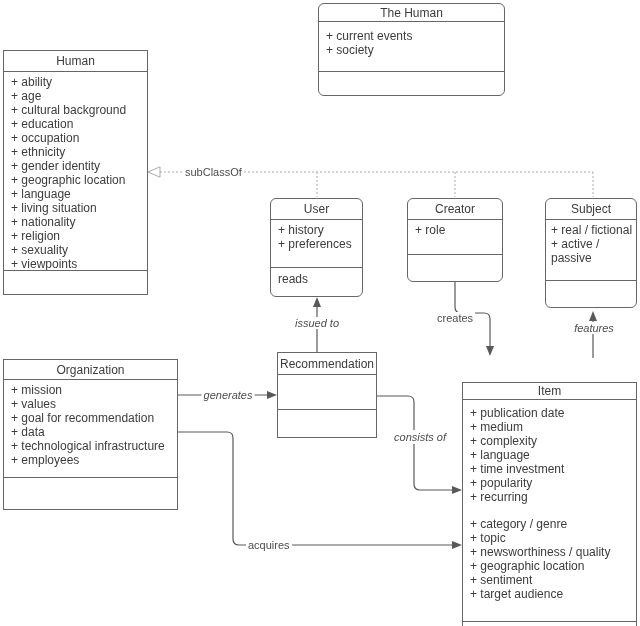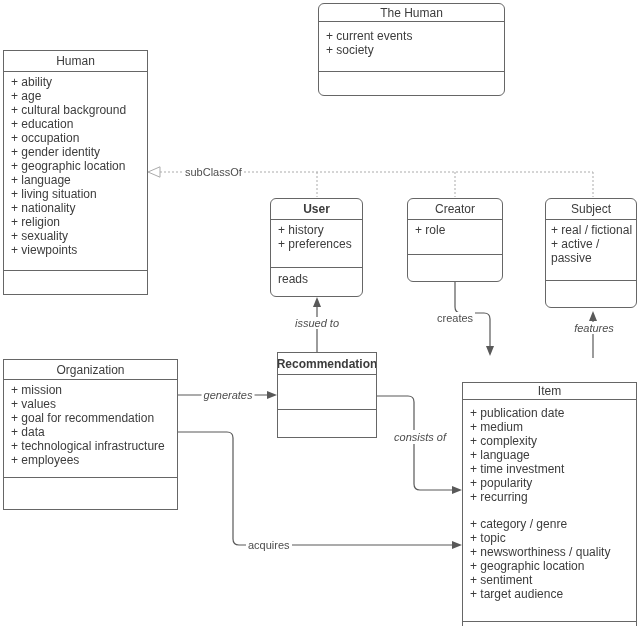--- a/index.html
+++ b/index.html
@@ -82,34 +82,35 @@
   </div>
 
   <div class="uml-class" style="left:3px;top:50px;width:145px;height:245px;">
     <div class="uml-title" style="height:20px;">Human</div>
     <div class="uml-attrs" style="height:198px;box-sizing:border-box;">
         <div class="member-line">+ ability</div>
         <div class="member-line">+ age</div>
         <div class="member-line">+ cultural background</div>
         <div class="member-line">+ education</div>
         <div class="member-line">+ occupation</div>
+        <div class="member-line">+ ethnicity</div>
         <div class="member-line">+ gender identity</div>
         <div class="member-line">+ geographic location</div>
         <div class="member-line">+ language</div>
         <div class="member-line">+ living situation</div>
         <div class="member-line">+ nationality</div>
         <div class="member-line">+ religion</div>
         <div class="member-line">+ sexuality</div>
         <div class="member-line">+ viewpoints</div>
       </div>
     <div class="uml-empty"></div>
   </div>
 
   <div class="uml-class rounded" style="left:270px;top:198px;width:93px;height:99px;">
-    <div class="uml-title" style="height:20px;font-weight:bold;">User</div>
+    <div class="uml-title" style="height:20px;">User</div>
     <div class="uml-attrs" style="height:47px;box-sizing:border-box;">
         <div class="member-line">+ history</div>
         <div class="member-line">+ preferences</div>
       </div>
     <div class="uml-ops">
         <div class="member-line">reads</div>
       </div>
   </div>
 
   <div class="uml-class rounded" style="left:407px;top:198px;width:96px;height:84px;">
@@ -136,21 +137,21 @@
         <div class="member-line">+ values</div>
         <div class="member-line">+ goal for recommendation</div>
         <div class="member-line">+ data</div>
         <div class="member-line">+ technological infrastructure</div>
         <div class="member-line">+ employees</div>
       </div>
     <div class="uml-empty"></div>
   </div>
 
   <div class="uml-class" style="left:277px;top:352px;width:100px;height:86px;">
-    <div class="uml-title" style="height:21px;font-weight:bold;">Recommendation</div>
+    <div class="uml-title" style="height:21px;">Recommendation</div>
     <div class="uml-mid" style="height:34px;"></div>
     <div class="uml-plain"></div>
   </div>
 
   <div class="uml-class" style="left:462px;top:358px;width:175px;height:265px;margin-top:24px;">
     <div class="uml-title" style="height:16px;">Item</div>
     <div class="uml-attrs" style="height:221px;box-sizing:border-box;padding-top:6px;">
       <div>
           <div class="member-line">+ publication date</div>
           <div class="member-line">+ medium</div>

